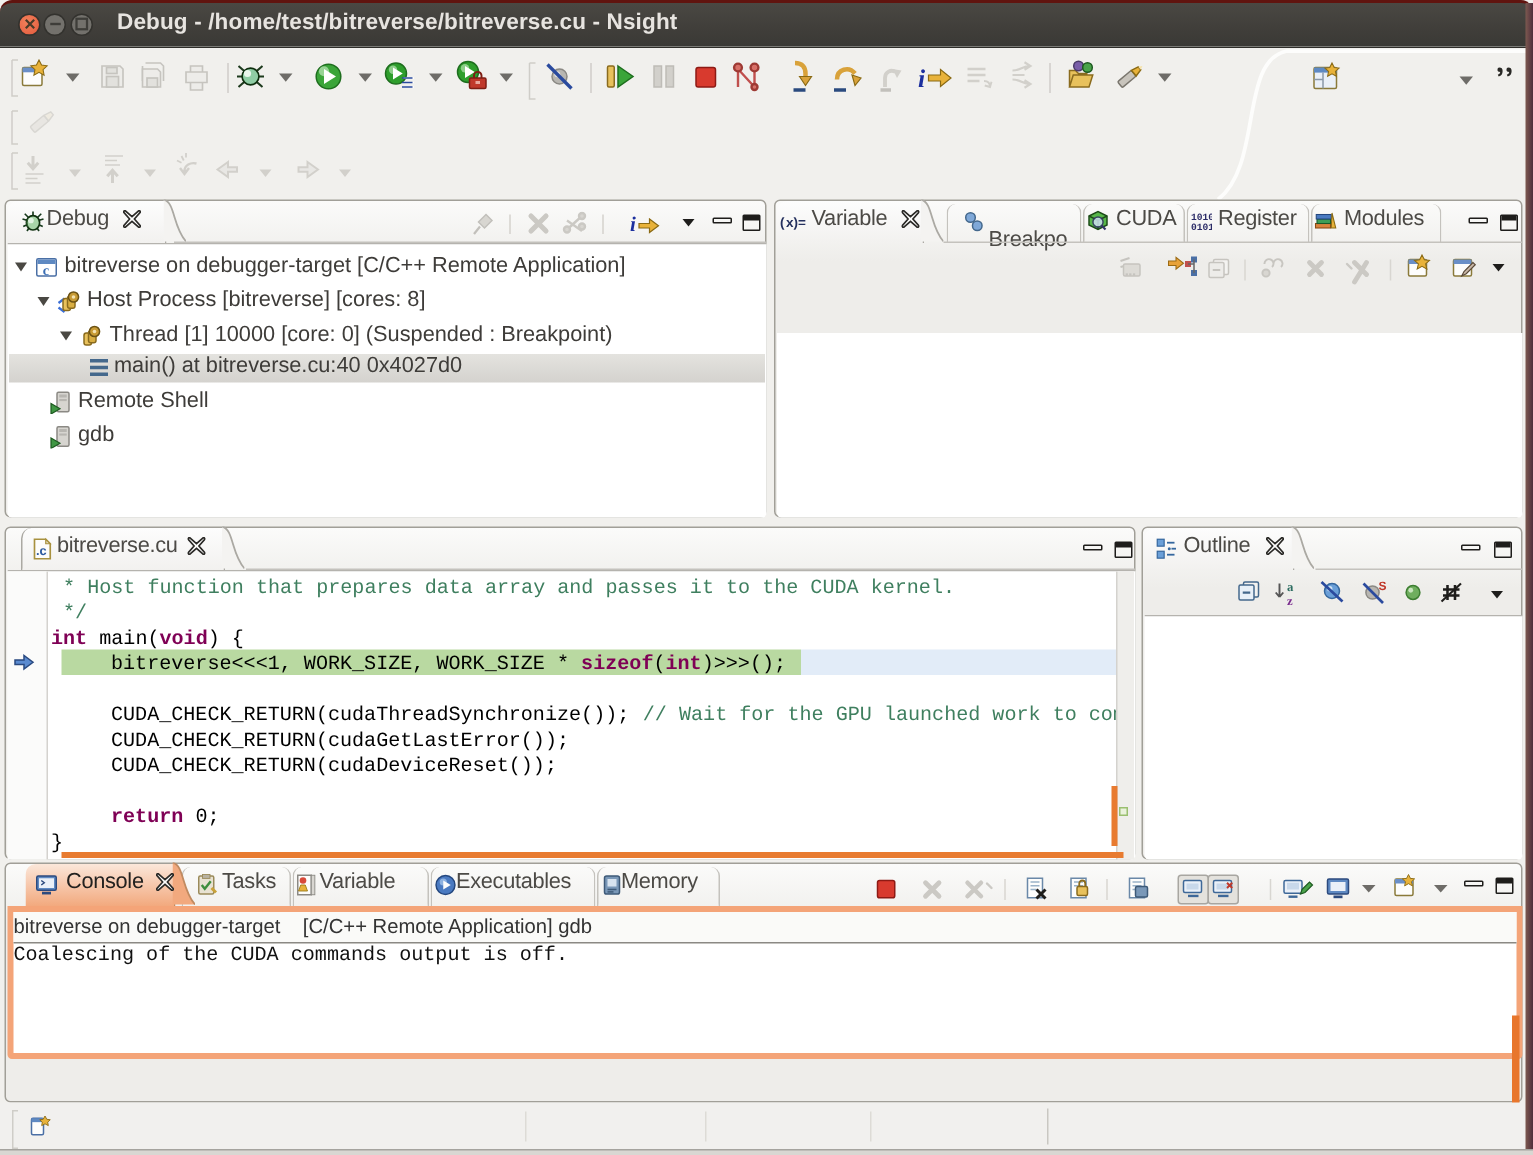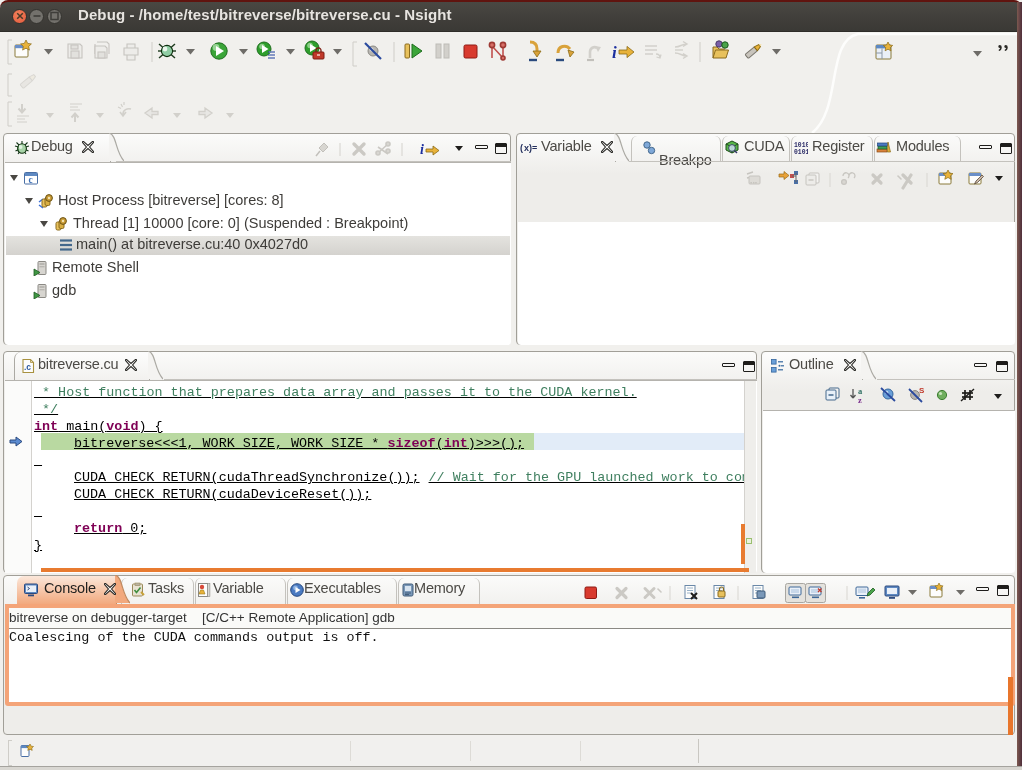--- a/index.html
+++ b/index.html
@@ -30,21 +30,21 @@
 .tabtxt { font-size:14.5px; color:#4C4A46; letter-spacing:-0.2px; }
 .tabx { width:11px; height:11px; }
 .tabun { position:absolute; top:2px; border-left:1px solid #C4C2BD; border-right:1px solid #C4C2BD; border-radius:6px 6px 0 0; }
 .minbox { position:absolute; width:13px; height:4px; border:1.6px solid #1E1D1B; border-radius:1px; margin-top:2px;}
 .maxbox { position:absolute; width:12px; height:11px; border:1.6px solid #1E1D1B; border-radius:1px; }
 .maxbox:after { content:""; position:absolute; left:0; top:0; width:100%; height:3px; background:#1E1D1B; }
 
 .trow { position:absolute; left:1px; font-size:14.5px; color:#3E3C39; white-space:nowrap; }
 .arrowdown { position:absolute; width:0; height:0; border-left:4.5px solid transparent; border-right:4.5px solid transparent; border-top:6px solid #4A4843; }
 
-.code { font-family:"Liberation Mono",monospace; font-size:13.4px; line-height:17px; color:#000;text-decoration:underline; }
+.code { font-family:"Liberation Mono",monospace; font-size:13.4px; line-height:17px; color:#000; }
 .code > div { white-space:pre; height:17px; }
 .kw { color:#7F0055; font-weight:bold; }
 .cm { color:#3F7F5F; }
 
 .mono { font-family:"Liberation Mono",monospace; font-size:13.4px; color:#111; white-space:pre; }
 </style>
 </head>
 <body>
 
 <div class="abs" id="titlebar"></div>
@@ -315,20 +315,21 @@
   <div class="abs" style="left:112px;top:27px;width:395px;height:1px;background:#C4C2BD;"></div>
 
   <div class="pwhite" style="left:1px;top:28px;width:506px;height:183px;border-radius:0 0 3px 3px;"></div>
   <div class="abs" style="left:2px;top:102px;width:504px;height:19px;background:linear-gradient(#E4E3DF,#D4D2CE);"></div>
   <div class="arrowdown" style="left:6px;top:41px;"></div>
   <svg class="icon16" style="left:19px;top:36px;" viewBox="0 0 16 16">
       <rect x="1.5" y="2.5" width="13" height="11.5" rx="1" fill="#FFFFFF" stroke="#4A6FA5" stroke-width="1"></rect>
       <rect x="2" y="3" width="12" height="3" fill="#5E89C2"></rect>
       <text x="5.5" y="13" font-size="9.5" font-weight="bold" fill="#3A6EB5" font-family="Liberation Serif">c</text>
     </svg>
+  <div class="trow" style="left:39px;top:35px;">bitreverse on debugger-target [C/C++ Remote Application]</div>
 
   <div class="arrowdown" style="left:21px;top:64px;"></div>
   <svg class="icon16" style="left:34px;top:59px;" viewBox="0 0 16 16">
       <path d="M1 9 l4 -3 M1 12 l4 3" stroke="#3C6FD6" stroke-width="1.5" fill="none"></path>
       <rect x="4" y="6" width="5" height="8" rx="1.5" fill="#E8C15C" stroke="#8A6B1E"></rect>
       <rect x="7" y="4.5" width="5" height="8" rx="1.5" fill="#D9AE42" stroke="#8A6B1E"></rect>
       <circle cx="11" cy="5" r="3.4" fill="#C89B35" stroke="#6B5214"></circle>
       <circle cx="11" cy="5" r="1.2" fill="#F4E3B2"></circle>
     </svg>
   <div class="trow" style="left:54px;top:58px;">Host Process [bitreverse] [cores: 8]</div>
@@ -502,20 +503,21 @@
       <path d="M1 5 h6 V2 l6 4.5 -6 4.5 V8 H1 z" fill="#5B8BD0" stroke="#2A4A80" stroke-width="1"></path>
     </svg>
 
   <div class="abs code" style="left:30px;top:32px;width:710px;height:188px;overflow:hidden;">
 <div class="cm"> * Host function that prepares data array and passes it to the CUDA kernel.</div>
 <div class="cm"> */</div>
 <div><span class="kw">int</span> main(<span class="kw">void</span>) {</div>
 <div><span style="display:inline-block;width:40px;"></span>bitreverse&lt;&lt;&lt;1, WORK_SIZE, WORK_SIZE * <span class="kw">sizeof</span>(<span class="kw">int</span>)&gt;&gt;&gt;();</div>
 <div>&nbsp;</div>
 <div><span style="display:inline-block;width:40px;"></span>CUDA_CHECK_RETURN(cudaThreadSynchronize());<span style="display:inline-block;width:9px;"></span><span class="cm">// Wait for the GPU launched work to complete</span></div>
+<div><span style="display:inline-block;width:40px;"></span>CUDA_CHECK_RETURN(cudaGetLastError());</div>
 <div><span style="display:inline-block;width:40px;"></span>CUDA_CHECK_RETURN(cudaDeviceReset());</div>
 <div>&nbsp;</div>
 <div><span style="display:inline-block;width:40px;"></span><span class="kw">return</span> 0;</div>
 <div>}</div>
   </div>
 
   <div class="abs" style="left:737px;top:172px;width:4px;height:40px;background:#E87B30;"></div>
   <div class="abs" style="left:742px;top:186px;width:6px;height:6px;background:#EAF2DC;border:1px solid #9ABF70;"></div>
   <div class="abs" style="left:37px;top:216px;width:708px;height:3.5px;background:#E87B30;"></div>
 </div>

